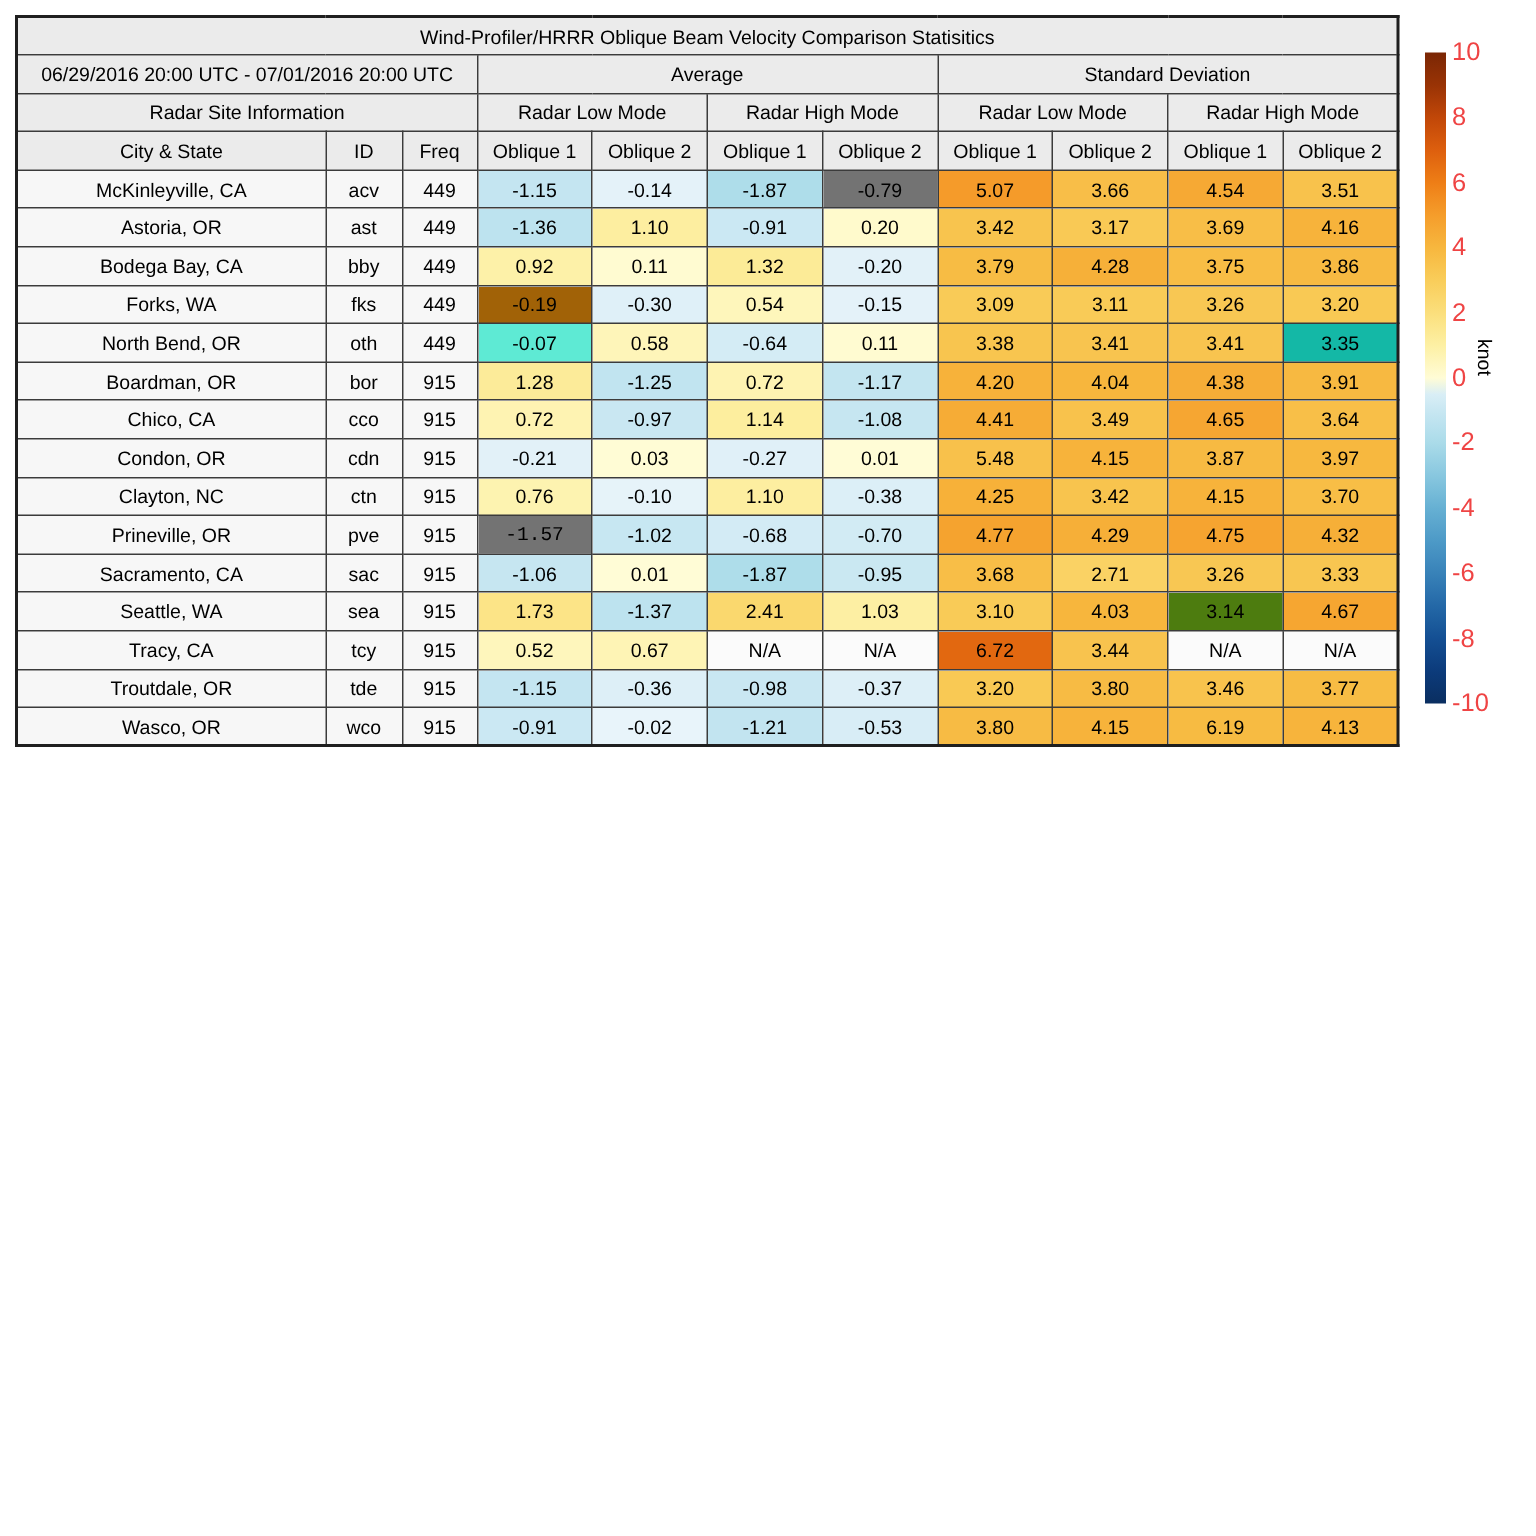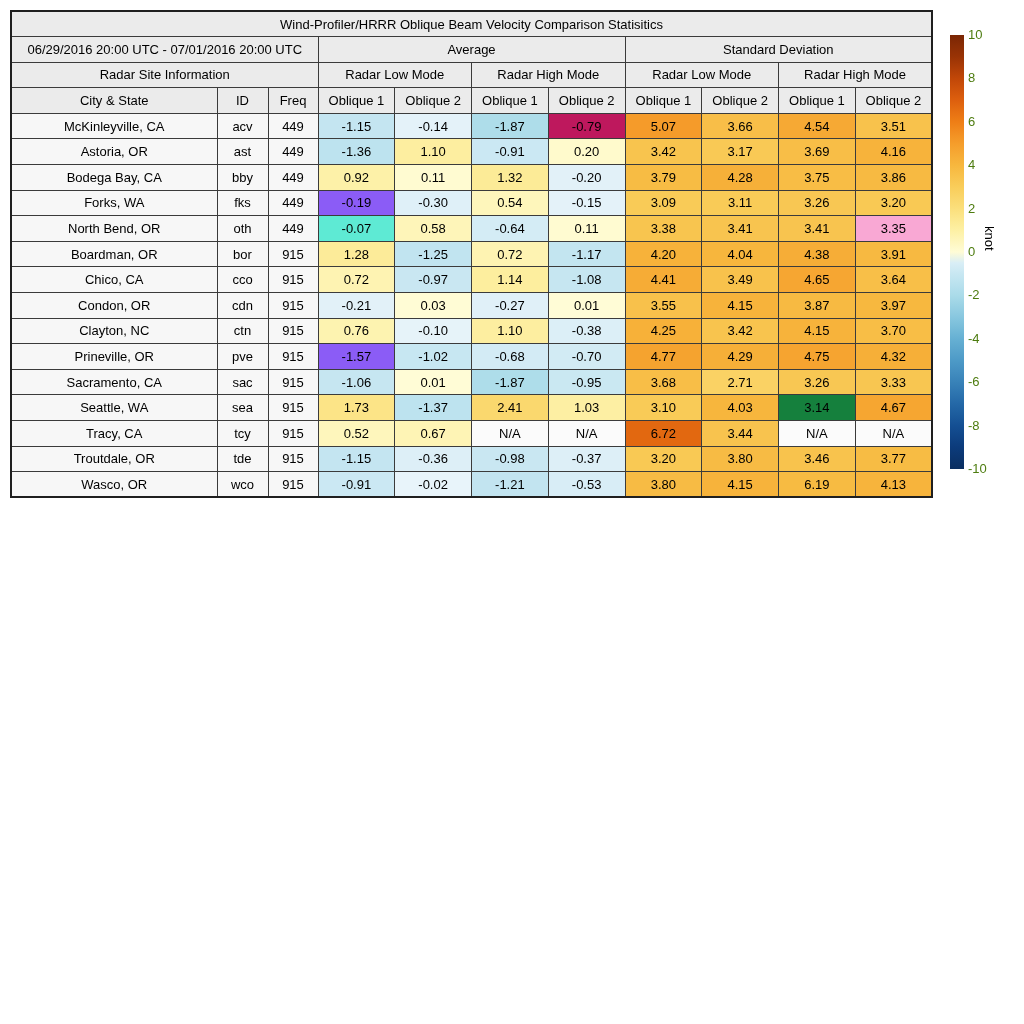--- a/index.html
+++ b/index.html
@@ -17,21 +17,21 @@
     border:1px solid #3b3b3b;text-align:center;vertical-align:middle;
     font-size:13px;padding:0;overflow:hidden;white-space:nowrap;color:#000;
   }
   tr.hdr td{background:#ebebeb;}
   td.label-cell{background:#f7f7f7;}
   #colorbar{
     position:absolute;left:950px;top:35px;width:14px;height:434px;
   }
   .cb-tick{
     position:absolute;left:968px;width:40px;height:16px;line-height:16px;
-    font-size:13px;text-align:left;color:#4d7c0f;
+    font-size:17px;text-align:left;color:#ef4444;
   }
   #cb-unit{
     position:absolute;left:997px;top:226px;font-size:13px;color:#000;
     transform:rotate(90deg);transform-origin:0 0;white-space:nowrap;
   }
 </style>
 </head>
 <body>
 
 <div id="fig">
@@ -81,21 +81,21 @@
       </tr>
     </tbody>
     <tbody id="data-rows">
         <tr>
           <td class="label-cell">McKinleyville, CA</td>
           <td class="label-cell">acv</td>
           <td class="label-cell">449</td>
           <td style="background: rgb(196, 229, 241);">-1.15</td>
           <td style="background: rgb(228, 242, 249);">-0.14</td>
           <td style="background: rgb(174, 221, 234);">-1.87</td>
-          <td style="background: #be185d;">-0.79</td>
+          <td style="background: #737373;">-0.79</td>
           <td style="background: rgb(245, 155, 42);">5.07</td>
           <td style="background: rgb(248, 190, 72);">3.66</td>
           <td style="background: rgb(246, 169, 52);">4.54</td>
           <td style="background: rgb(248, 194, 76);">3.51</td>
         </tr>
         <tr>
           <td class="label-cell">Astoria, OR</td>
           <td class="label-cell">ast</td>
           <td class="label-cell">449</td>
           <td style="background: rgb(189, 227, 239);">-1.36</td>
@@ -117,41 +117,41 @@
           <td style="background: rgb(226, 241, 248);">-0.20</td>
           <td style="background: rgb(247, 188, 68);">3.79</td>
           <td style="background: rgb(246, 176, 57);">4.28</td>
           <td style="background: rgb(248, 189, 69);">3.75</td>
           <td style="background: rgb(247, 186, 66);">3.86</td>
         </tr>
         <tr>
           <td class="label-cell">Forks, WA</td>
           <td class="label-cell">fks</td>
           <td class="label-cell">449</td>
-          <td style="background: #8b5cf6;">-0.19</td>
+          <td style="background: #a16207;">-0.19</td>
           <td style="background: rgb(223, 240, 248);">-0.30</td>
           <td style="background: rgb(254, 246, 187);">0.54</td>
           <td style="background: rgb(228, 242, 249);">-0.15</td>
           <td style="background: rgb(249, 203, 87);">3.09</td>
           <td style="background: rgb(249, 203, 87);">3.11</td>
           <td style="background: rgb(248, 199, 83);">3.26</td>
           <td style="background: rgb(249, 201, 84);">3.20</td>
         </tr>
         <tr>
           <td class="label-cell">North Bend, OR</td>
           <td class="label-cell">oth</td>
           <td class="label-cell">449</td>
           <td style="background: #5eead4;">-0.07</td>
           <td style="background: rgb(254, 245, 185);">0.58</td>
           <td style="background: rgb(212, 236, 245);">-0.64</td>
           <td style="background: rgb(255, 251, 209);">0.11</td>
           <td style="background: rgb(248, 197, 79);">3.38</td>
           <td style="background: rgb(248, 196, 79);">3.41</td>
           <td style="background: rgb(248, 196, 79);">3.41</td>
-          <td style="background: #f9a8d4;">3.35</td>
+          <td style="background: #14b8a6;">3.35</td>
         </tr>
         <tr>
           <td class="label-cell">Boardman, OR</td>
           <td class="label-cell">bor</td>
           <td class="label-cell">915</td>
           <td style="background: rgb(252, 235, 153);">1.28</td>
           <td style="background: rgb(193, 228, 240);">-1.25</td>
           <td style="background: rgb(254, 243, 178);">0.72</td>
           <td style="background: rgb(195, 229, 240);">-1.17</td>
           <td style="background: rgb(247, 178, 58);">4.20</td>
@@ -173,21 +173,21 @@
           <td style="background: rgb(248, 191, 72);">3.64</td>
         </tr>
         <tr>
           <td class="label-cell">Condon, OR</td>
           <td class="label-cell">cdn</td>
           <td class="label-cell">915</td>
           <td style="background: rgb(226, 241, 248);">-0.21</td>
           <td style="background: rgb(255, 252, 213);">0.03</td>
           <td style="background: rgb(224, 240, 248);">-0.27</td>
           <td style="background: rgb(255, 252, 214);">0.01</td>
-          <td style="background: rgb(248, 193, 75);">3.55</td>
+          <td style="background: rgb(248, 193, 75);">5.48</td>
           <td style="background: rgb(247, 179, 59);">4.15</td>
           <td style="background: rgb(247, 186, 66);">3.87</td>
           <td style="background: rgb(247, 184, 63);">3.97</td>
         </tr>
         <tr>
           <td class="label-cell">Clayton, NC</td>
           <td class="label-cell">ctn</td>
           <td class="label-cell">915</td>
           <td style="background: rgb(253, 243, 176);">0.76</td>
           <td style="background: rgb(230, 243, 249);">-0.10</td>
@@ -195,21 +195,21 @@
           <td style="background: rgb(220, 239, 247);">-0.38</td>
           <td style="background: rgb(247, 177, 57);">4.25</td>
           <td style="background: rgb(248, 196, 78);">3.42</td>
           <td style="background: rgb(247, 179, 59);">4.15</td>
           <td style="background: rgb(248, 190, 70);">3.70</td>
         </tr>
         <tr>
           <td class="label-cell">Prineville, OR</td>
           <td class="label-cell">pve</td>
           <td class="label-cell">915</td>
-          <td style="background: #8b5cf6;">-1.57</td>
+          <td style="background: #737373; font-family: Liberation Mono, monospace;">-1.57</td>
           <td style="background: rgb(199, 231, 242);">-1.02</td>
           <td style="background: rgb(211, 235, 245);">-0.68</td>
           <td style="background: rgb(210, 235, 244);">-0.70</td>
           <td style="background: rgb(245, 163, 47);">4.77</td>
           <td style="background: rgb(246, 175, 56);">4.29</td>
           <td style="background: rgb(246, 164, 48);">4.75</td>
           <td style="background: rgb(246, 175, 56);">4.32</td>
         </tr>
         <tr>
           <td class="label-cell">Sacramento, CA</td>
@@ -227,21 +227,21 @@
         <tr>
           <td class="label-cell">Seattle, WA</td>
           <td class="label-cell">sea</td>
           <td class="label-cell">915</td>
           <td style="background: rgb(252, 228, 135);">1.73</td>
           <td style="background: rgb(189, 227, 239);">-1.37</td>
           <td style="background: rgb(250, 216, 110);">2.41</td>
           <td style="background: rgb(253, 239, 163);">1.03</td>
           <td style="background: rgb(249, 203, 87);">3.10</td>
           <td style="background: rgb(247, 182, 61);">4.03</td>
-          <td style="background: #15803d;">3.14</td>
+          <td style="background: #4d7c0f;">3.14</td>
           <td style="background: rgb(246, 166, 49);">4.67</td>
         </tr>
         <tr>
           <td class="label-cell">Tracy, CA</td>
           <td class="label-cell">tcy</td>
           <td class="label-cell">915</td>
           <td style="background: rgb(254, 246, 188);">0.52</td>
           <td style="background: rgb(254, 244, 181);">0.67</td>
           <td style="background: rgb(251, 251, 251);">N/A</td>
           <td style="background: rgb(251, 251, 251);">N/A</td>

